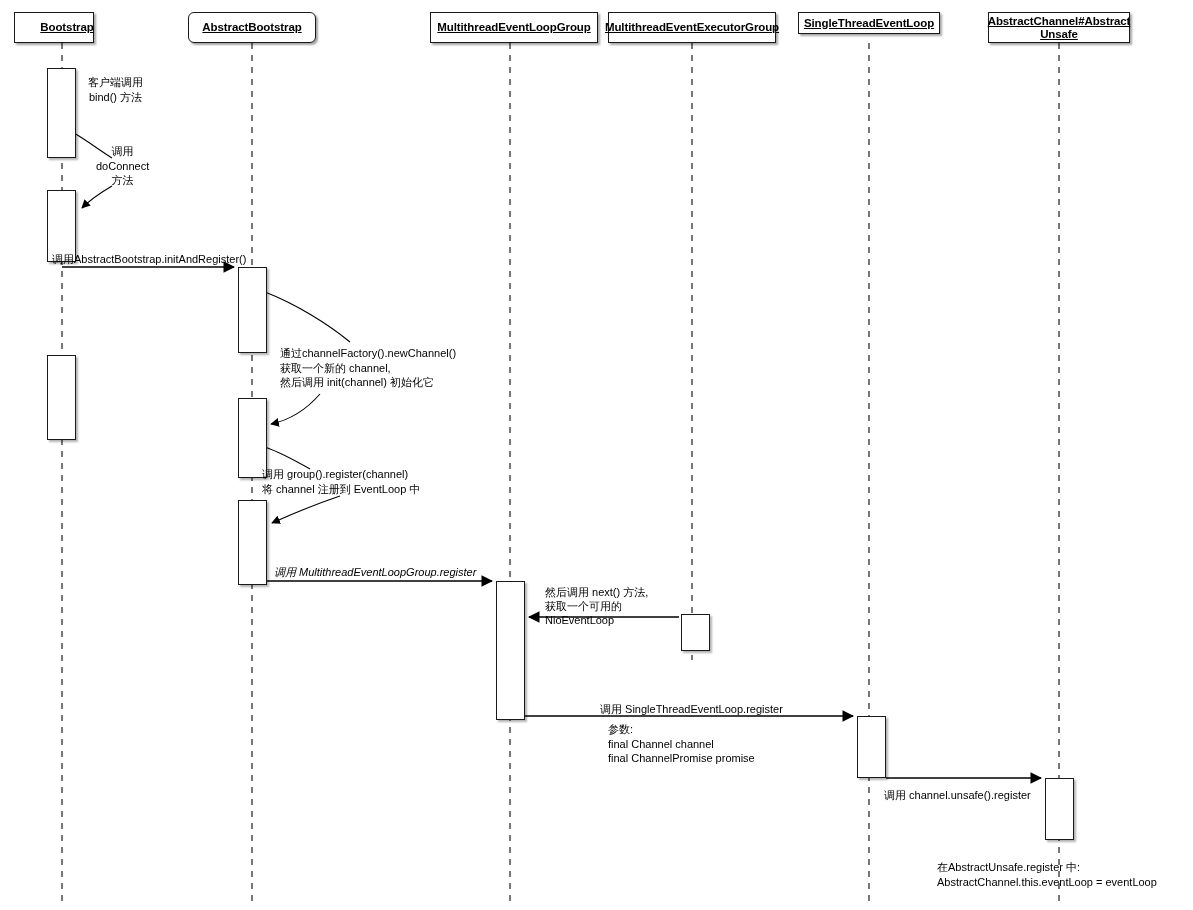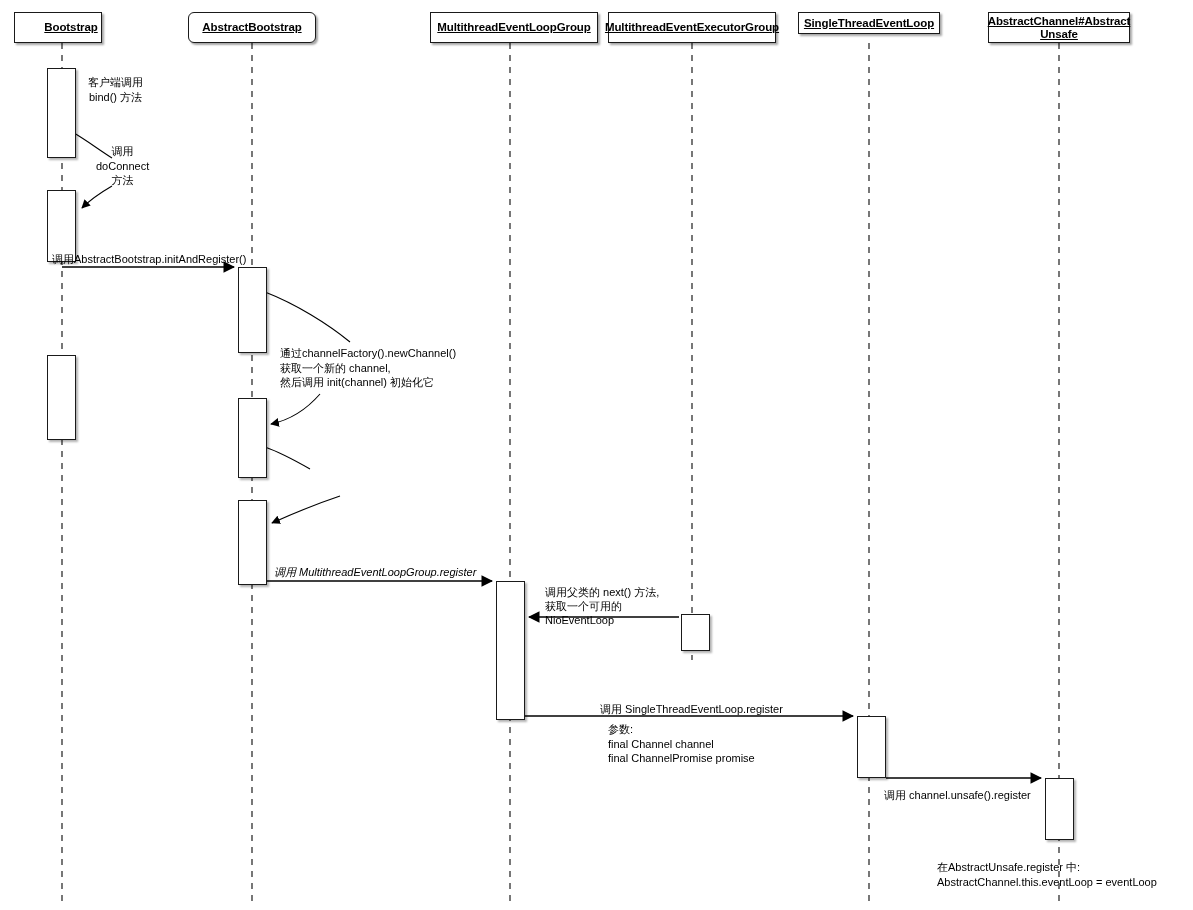--- a/index.html
+++ b/index.html
@@ -101,21 +101,21 @@
     <g stroke="#000000" stroke-width="1.1" fill="none">
       <path d="M 74,133 C 86,140 98,149 112,158"></path>
       <path d="M 112,186 C 100,193 90,200 82,208" marker-end="url(#arrowFilledSmall)"></path>
       <path d="M 265,292 C 296,304 328,324 350,342"></path>
       <path d="M 320,394 C 306,410 290,420 271,424" marker-end="url(#arrowFilledSmall)"></path>
       <path d="M 265,447 C 282,453 296,461 310,469"></path>
       <path d="M 340,496 C 316,504 292,514 272,523" marker-end="url(#arrowFilledSmall)"></path>
     </g>
   </svg>
 
-  <div class="participant-box" style="left:14px; top:12px; width:88px; height:31px;padding-left:26px;">
+  <div class="participant-box" style="left:14px; top:12px; width:80px; height:31px;padding-left:26px;">
     <span class="participant-label">Bootstrap</span>
   </div>
 
   <div class="participant-box" style="left:188px; top:12px; width:128px; height:31px;border-radius:6px;">
     <span class="participant-label">AbstractBootstrap</span>
   </div>
 
   <div class="participant-box" style="left:430px; top:12px; width:168px; height:31px;">
     <span class="participant-label">MultithreadEventLoopGroup</span>
   </div>
@@ -146,39 +146,41 @@
   <div class="activation" style="left:681px; top:614px; width:29px; height:37px;"></div>
 
   <div class="activation" style="left:857px; top:716px; width:29px; height:62px;"></div>
 
   <div class="activation" style="left:1045px; top:778px; width:29px; height:62px;"></div>
 
   <div class="msg-label" style="left:52px; top:252px;">调用AbstractBootstrap.initAndRegister()</div>
 
   <div class="msg-label" style="left:274px; top:565px;font-style:italic;">调用 MultithreadEventLoopGroup.register</div>
 
-  <div class="msg-label" style="left:545px; top:585px;">调用父类的 next() 方法,
+  <div class="msg-label" style="left:545px; top:585px;">然后调用 next() 方法,
 获取一个可用的
 NioEventLoop</div>
 
   <div class="msg-label" style="left:600px; top:702px;">调用 SingleThreadEventLoop.register</div>
 
   <div class="msg-label" style="left:884px; top:764px;margin-top:24px;">调用 channel.unsafe().register</div>
 
   <div class="note" style="left:88px; top:75px; text-align:center;">客户端调用
 bind() 方法</div>
 
   <div class="note" style="left:96px; top:144px; text-align:center;">调用
 doConnect
 方法</div>
 
   <div class="note" style="left:280px; top:346px;">通过channelFactory().newChannel()
 获取一个新的 channel,
 然后调用 init(channel) 初始化它</div>
 
+  <div class="note" style="left:262px; top:467px;">调用 group().register(channel)
+将 channel 注册到 EventLoop 中</div>
 
   <div class="note" style="left:608px; top:722px;">参数:
 final Channel channel
 final ChannelPromise promise</div>
 
   <div class="note" style="left:937px; top:860px;">在AbstractUnsafe.register 中:
 AbstractChannel.this.eventLoop = eventLoop</div>
 
 </div>
 

